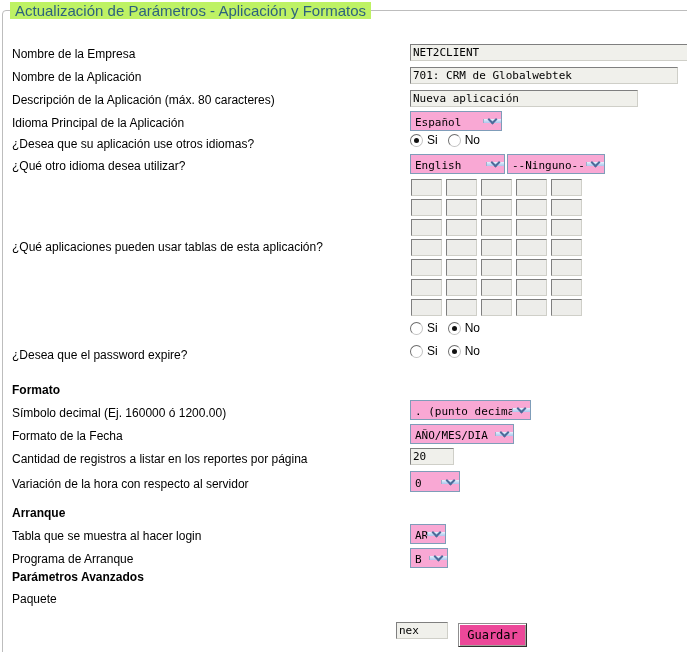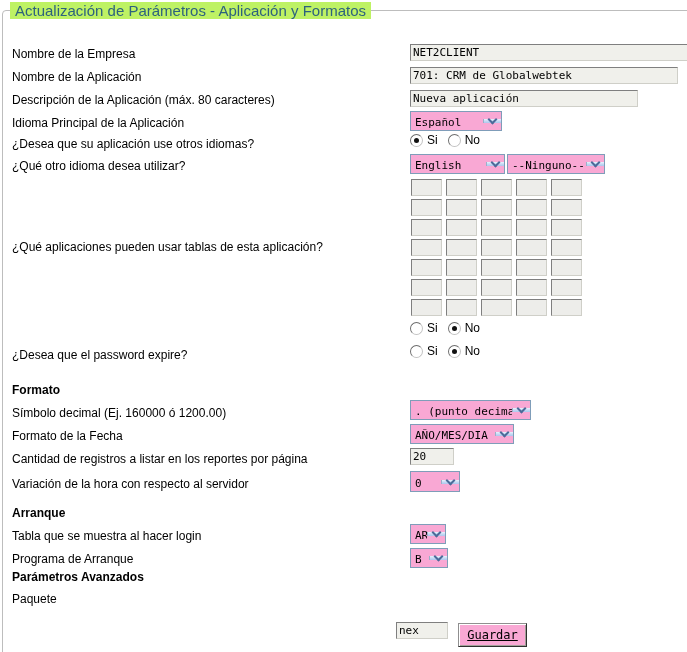--- a/index.html
+++ b/index.html
@@ -43,24 +43,24 @@
 
   
   .appgrid{position:absolute;left:411px;top:179px;display:grid;
            grid-template-columns:repeat(5,31px);gap:3px 4px;}
   .appgrid .cell{box-sizing:border-box;width:31px;height:17px;background:#ededea;
            border:1px solid;border-color:#7f7f7f #cfcfc8 #cfcfc8 #7f7f7f;
            font-family:"DejaVu Sans Mono",monospace;font-size:11px;padding:0 2px;outline:none;}
 
   
   .btn95{position:absolute;left:458px;top:623px;width:67px;height:22px;
-         background:#f9a8d4;border:1px solid;border-color:#8f8f8f #2f2f2f #2f2f2f #8f8f8f;
+         background:#ec4899;border:1px solid;border-color:#8f8f8f #2f2f2f #2f2f2f #8f8f8f;
          box-shadow:inset 1px 1px 0 #ffffff,inset -1px -1px 0 #a3a199;
          font-family:"DejaVu Sans Mono",monospace;font-size:12px;color:#000;
-         display:flex;align-items:center;justify-content:center;cursor:pointer;text-decoration:underline;}
+         display:flex;align-items:center;justify-content:center;cursor:pointer;}
 </style>
 </head>
 <body>
 
 <div id="screen">
   <div class="frame"></div>
   <div class="legend">Actualización de Parámetros - Aplicación y Formatos</div>
 
   <div class="lbl" style="top:47px">Nombre de la Empresa</div>
   <input class="tin" style="left: 410px; top: 44px; width: 320px;" value="NET2CLIENT">

